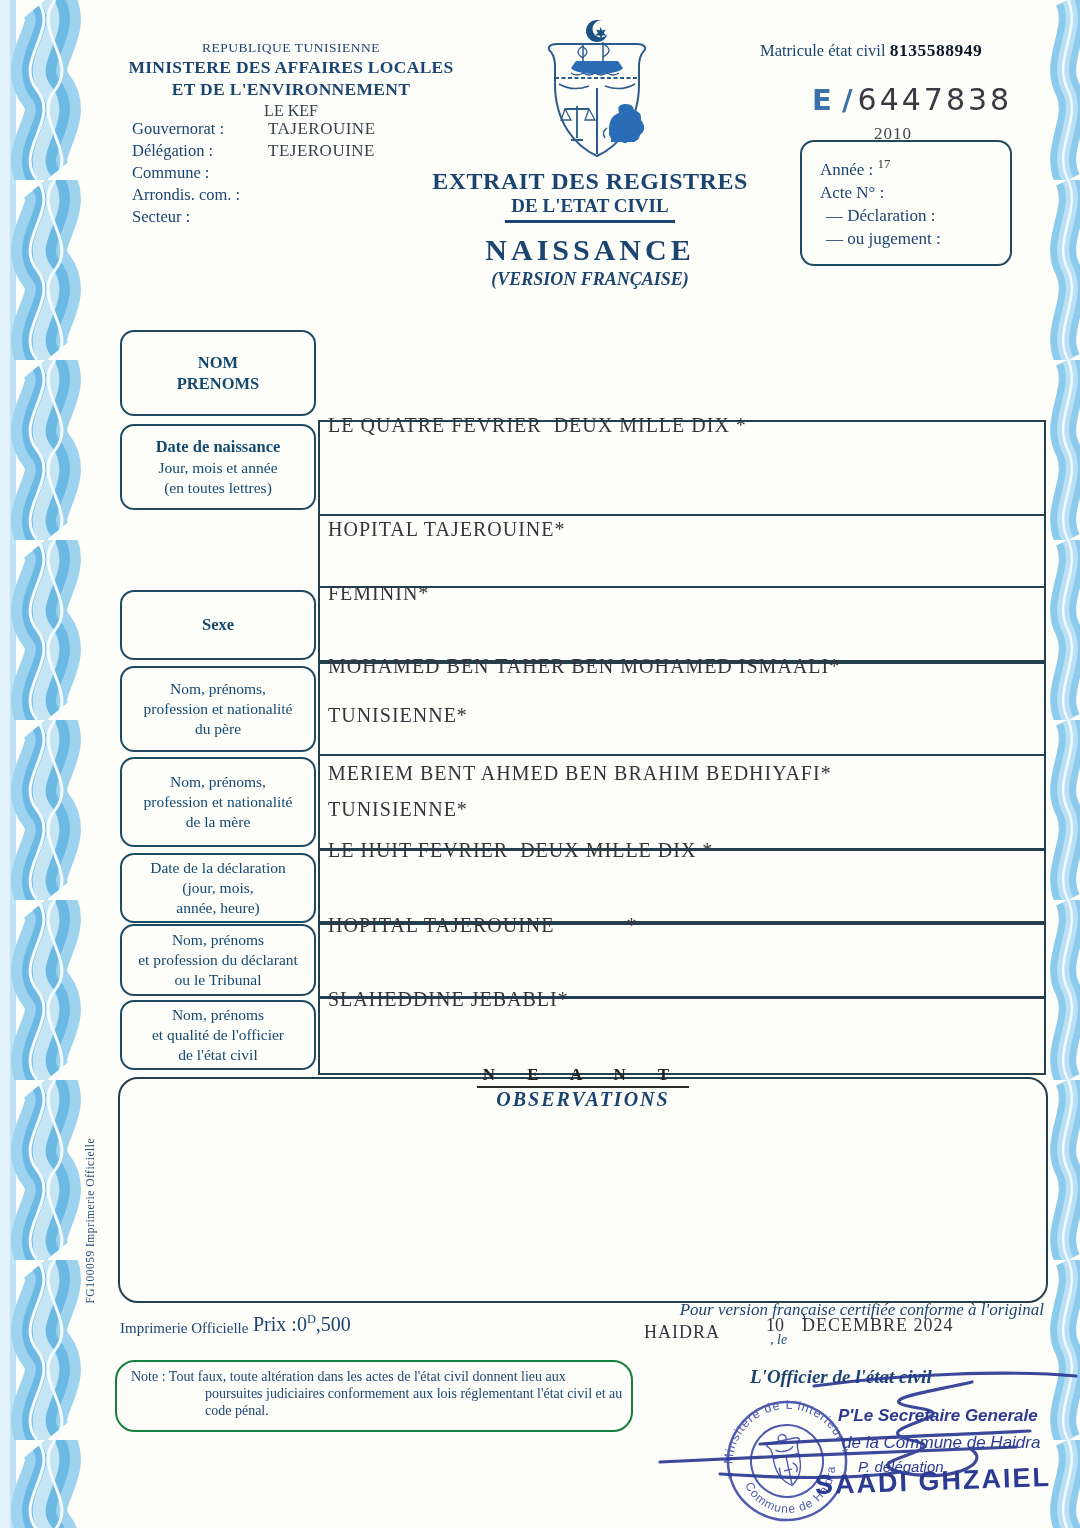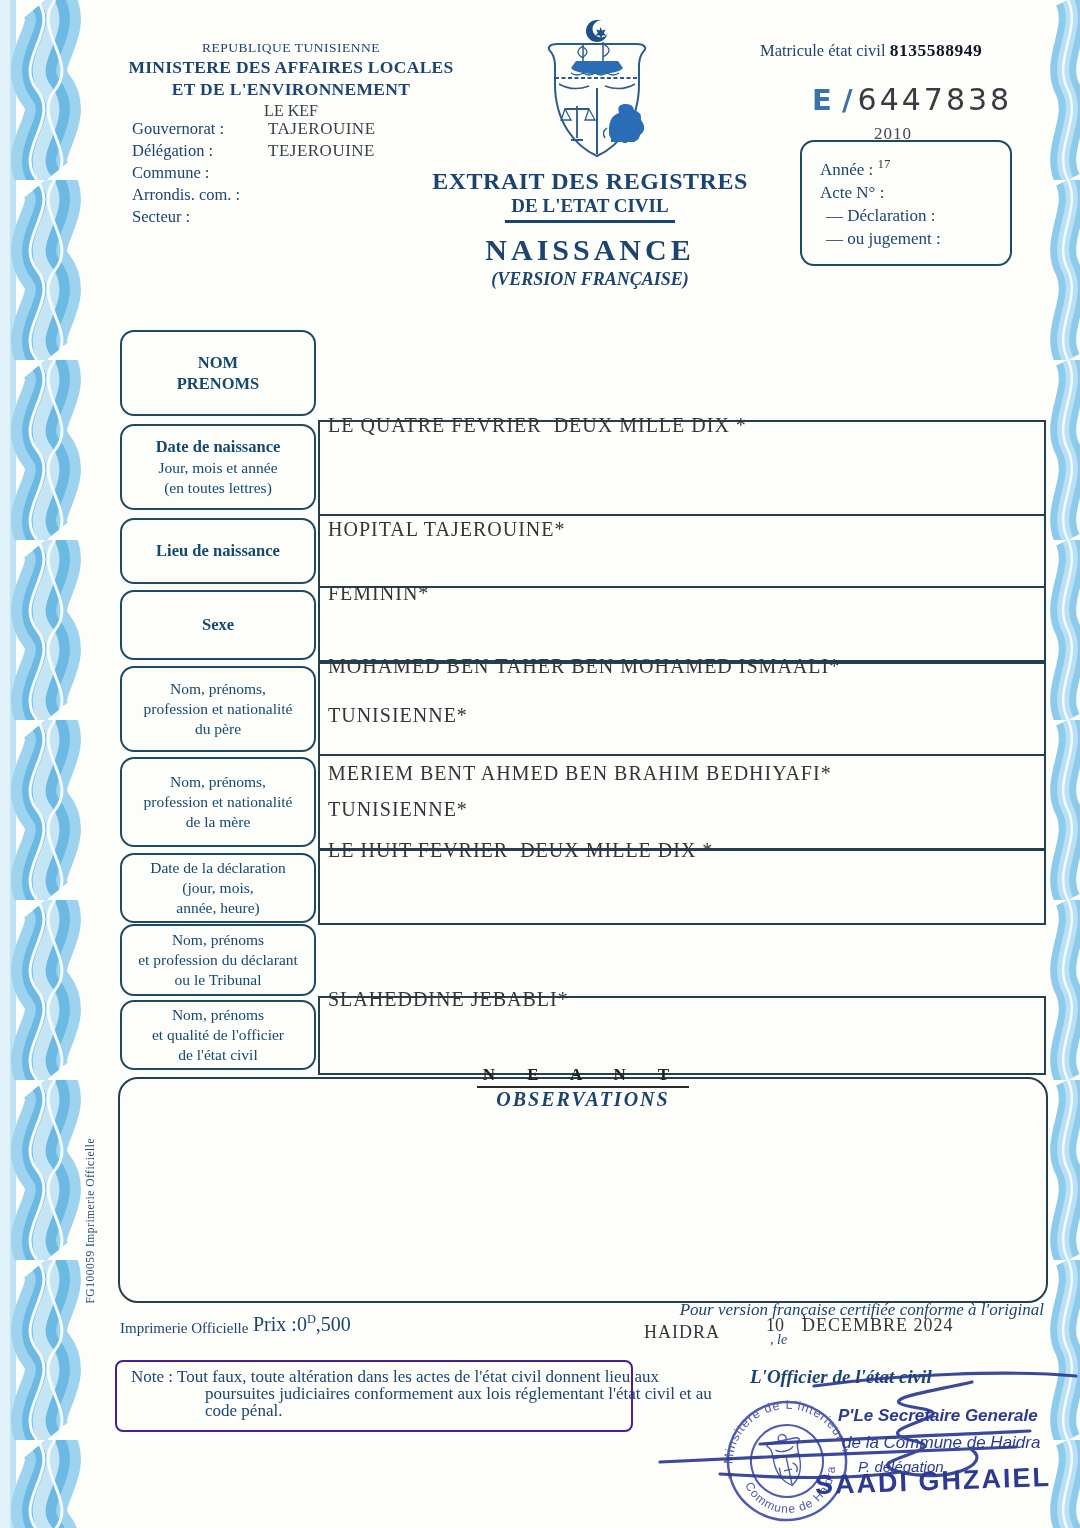--- a/index.html
+++ b/index.html
@@ -45,22 +45,22 @@
         font-style:italic;letter-spacing:2px;color:#1c4470;}
   
   .fimp{left:120px;top:1320px;font-size:15px;}
   .fprix{left:253px;top:1312px;font-size:20px;}
   .sup{vertical-align:super;font-size:.62em;}
   .fcert{left:648px;top:1300px;width:396px;text-align:right;font-size:17px;font-style:italic;}
   .fplace{left:644px;top:1322px;font-size:18px;color:#33353d;letter-spacing:1px;}
   .fday{left:766px;top:1315px;font-size:18px;color:#33353d;}
   .fle{left:770px;top:1332px;font-size:14px;font-style:italic;}
   .fdate{left:802px;top:1315px;font-size:18px;color:#33353d;letter-spacing:1px;}
-  .notebox{left:115px;top:1360px;width:514px;height:68px;border:2px solid #4c1d95;border-radius:8px;
-           font-size:17px;line-height:17px;}
+  .notebox{left:115px;top:1360px;width:514px;height:68px;border:2px solid #15803d;border-radius:20px;
+           font-size:14px;line-height:17px;}
   .nl{position:absolute;white-space:nowrap;}
   .foff{left:750px;top:1366px;font-size:19px;font-weight:bold;font-style:italic;}
   .stampline{position:absolute;font-family:"Liberation Sans", sans-serif;color:#2c3a92;}
   .sl1{left:838px;top:1406px;font-size:17px;font-style:italic;font-weight:600;}
   .sl2{left:842px;top:1433px;font-size:17px;font-style:italic;}
   .sl3{left:858px;top:1458px;font-size:15px;font-style:italic;}
   .sname{left:815px;top:1466px;font-size:27px;font-weight:bold;letter-spacing:2px;
          font-family:"Liberation Sans", sans-serif;color:#2c3a92;transform:rotate(-2deg);}
   .sidecode{left:84px;top:1138px;writing-mode:vertical-rl;transform:rotate(180deg);
             font-size:11.5px;color:#2a4d74;letter-spacing:.5px;}
@@ -184,23 +184,20 @@
 
   <div class="lbox" style="top:424px;height:82px">
     <div class="ll bold">Date de naissance</div>
     <div class="ll">Jour, mois et année</div>
     <div class="ll">(en toutes lettres)</div>
   </div>
   <div class="vbox" style="top:420px;height:92px">
     <div class="vt" style="top:-8px">LE QUATRE FEVRIER  DEUX MILLE DIX *</div>
   </div>
 
-  <div class="lbox" style="top:518px;height:62px">
-    <div class="ll bold">Lieu de naissance</div>
-  </div>
   <div class="vbox" style="top:514px;height:70px">
     <div class="vt" style="top:2px">HOPITAL TAJEROUINE*</div>
   </div>
 
   <div class="lbox" style="top:590px;height:66px">
     <div class="ll bold">Sexe</div>
   </div>
   <div class="vbox" style="top:586px;height:72px">
     <div class="vt" style="top:-6px">FEMININ*</div>
   </div>
@@ -231,20 +228,23 @@
     <div class="ll">année, heure)</div>
   </div>
   <div class="vbox" style="top:848px;height:73px">
     <div class="vt" style="top:-11px">LE HUIT FEVRIER  DEUX MILLE DIX *</div>
   </div>
 
   <div class="lbox" style="top:924px;height:68px">
     <div class="ll">Nom, prénoms</div>
     <div class="ll">et profession du déclarant</div>
     <div class="ll">ou le Tribunal</div>
+  </div>
+  <div class="vbox" style="top:921px;height:74px">
+    <div class="vt" style="top:-9px">HOPITAL TAJEROUINE            *</div>
   </div>
 
   <div class="lbox" style="top:1000px;height:66px">
     <div class="ll">Nom, prénoms</div>
     <div class="ll">et qualité de l'officier</div>
     <div class="ll">de l'état civil</div>
   </div>
   <div class="vbox" style="top:996px;height:75px">
     <div class="vt" style="top:-10px">SLAHEDDINE JEBABLI*</div>
   </div>

